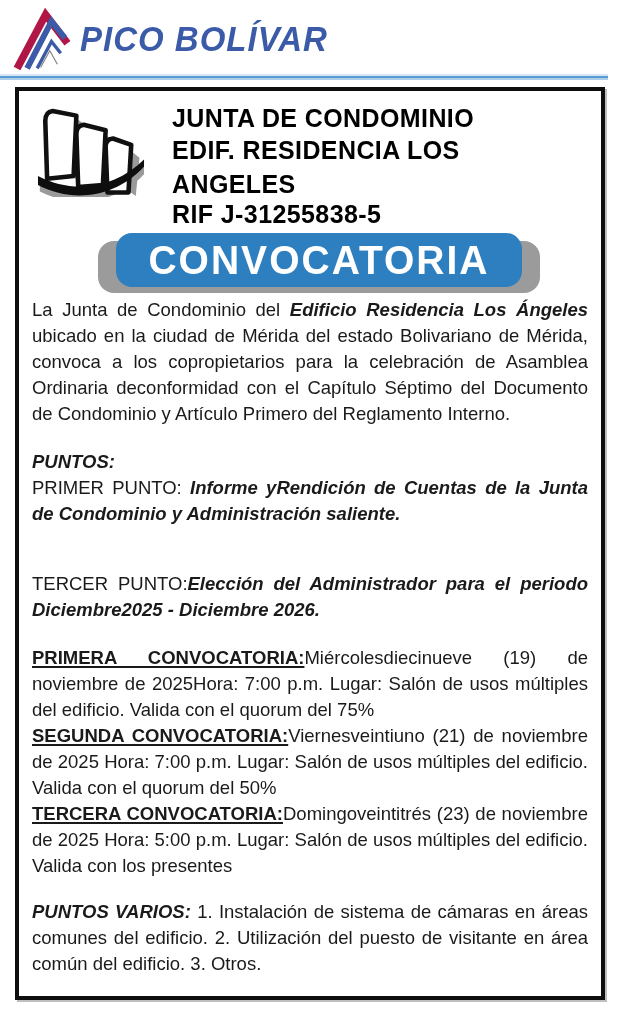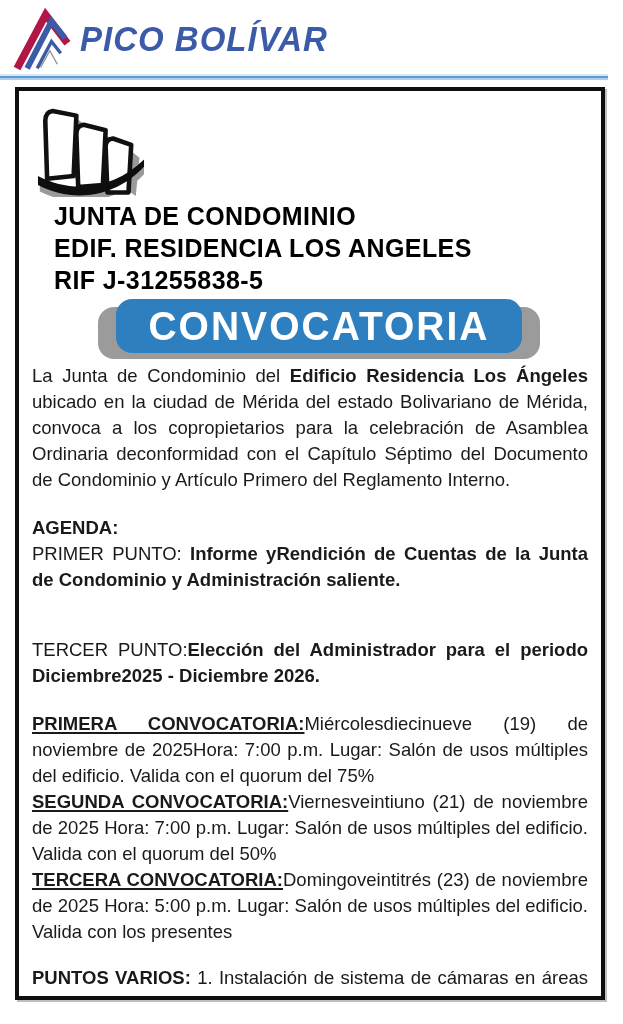--- a/index.html
+++ b/index.html
@@ -37,21 +37,21 @@
     margin: 7px 12px 0 15px;
     width: 590px; height: 913px;
     border: 4px solid #0e0e0e;
     box-shadow: 2px 2px 0 rgba(0,0,0,0.25);
     padding: 8px 13px 6px 13px;
     background: #fff;
     overflow: hidden;
   }
 
   
-  .hdr-row { display: flex; align-items: flex-start; flex-direction: column; }
+  .hdr-row { display: flex; align-items: flex-start; }
   .bldg-icon { width: 118px; height: 96px; flex: 0 0 auto; margin-top: 2px; }
   .hdr-text { margin-left: 22px; margin-top: 2px; }
   .hdr-line {
     font-size: 25px; font-weight: 900; line-height: 32px;
     letter-spacing: 0.4px; color: #000;
     transform: scaleY(1.05); transform-origin: left top;
   }
 
   
   .banner-wrap { position: relative; height: 60px; margin: 4px 48px 4px 66px; }
@@ -67,21 +67,21 @@
   .banner-title {
     color: #fff; font-size: 39px; font-weight: 900; letter-spacing: 2px;
     transform: scaleY(1.05);
   }
 
   
   .body-copy { font-size: 18.5px; line-height: 26px; text-align: justify; }
   .para { margin: 0; }
   .gap { height: 22px; }
   .gap-sm { height: 20px; }
-  b.seg { font-weight: bold; }
+  b.seg { font-weight: bold; font-style: italic; }
   .label-u {
     font-weight: bold;
     text-decoration: underline;
     text-decoration-thickness: 2px;
     text-underline-offset: 2px;
   }
 </style>
 </head>
 <body>
 
@@ -123,21 +123,21 @@
       <span class="banner-title">CONVOCATORIA</span>
     </div>
   </div>
 
   <div class="body-copy">
 
     <p class="para"><span>La Junta de Condominio del </span><b class="seg">Edificio Residencia Los Ángeles</b><span> ubicado en la ciudad de Mérida del estado Bolivariano de Mérida, convoca a los copropietarios para la celebración de Asamblea Ordinaria deconformidad con el Capítulo Séptimo del Documento de Condominio y Artículo Primero del Reglamento Interno.</span></p>
 
     <div class="gap"></div>
 
-    <p class="para"><b class="seg">AGENDA:</b></p>
+    <p class="para"><b class="seg">PUNTOS:</b></p>
 
     <p class="para"><span>PRIMER PUNTO: </span><b class="seg">Informe yRendición de Cuentas de la Junta de Condominio y Administración saliente.</b></p>
 
     <div class="gap"></div>
 
 
     <div class="gap"></div>
 
     <p class="para"><span>TERCER PUNTO:</span><b class="seg">Elección del Administrador para el periodo Diciembre2025 - Diciembre 2026.</b></p>
 

